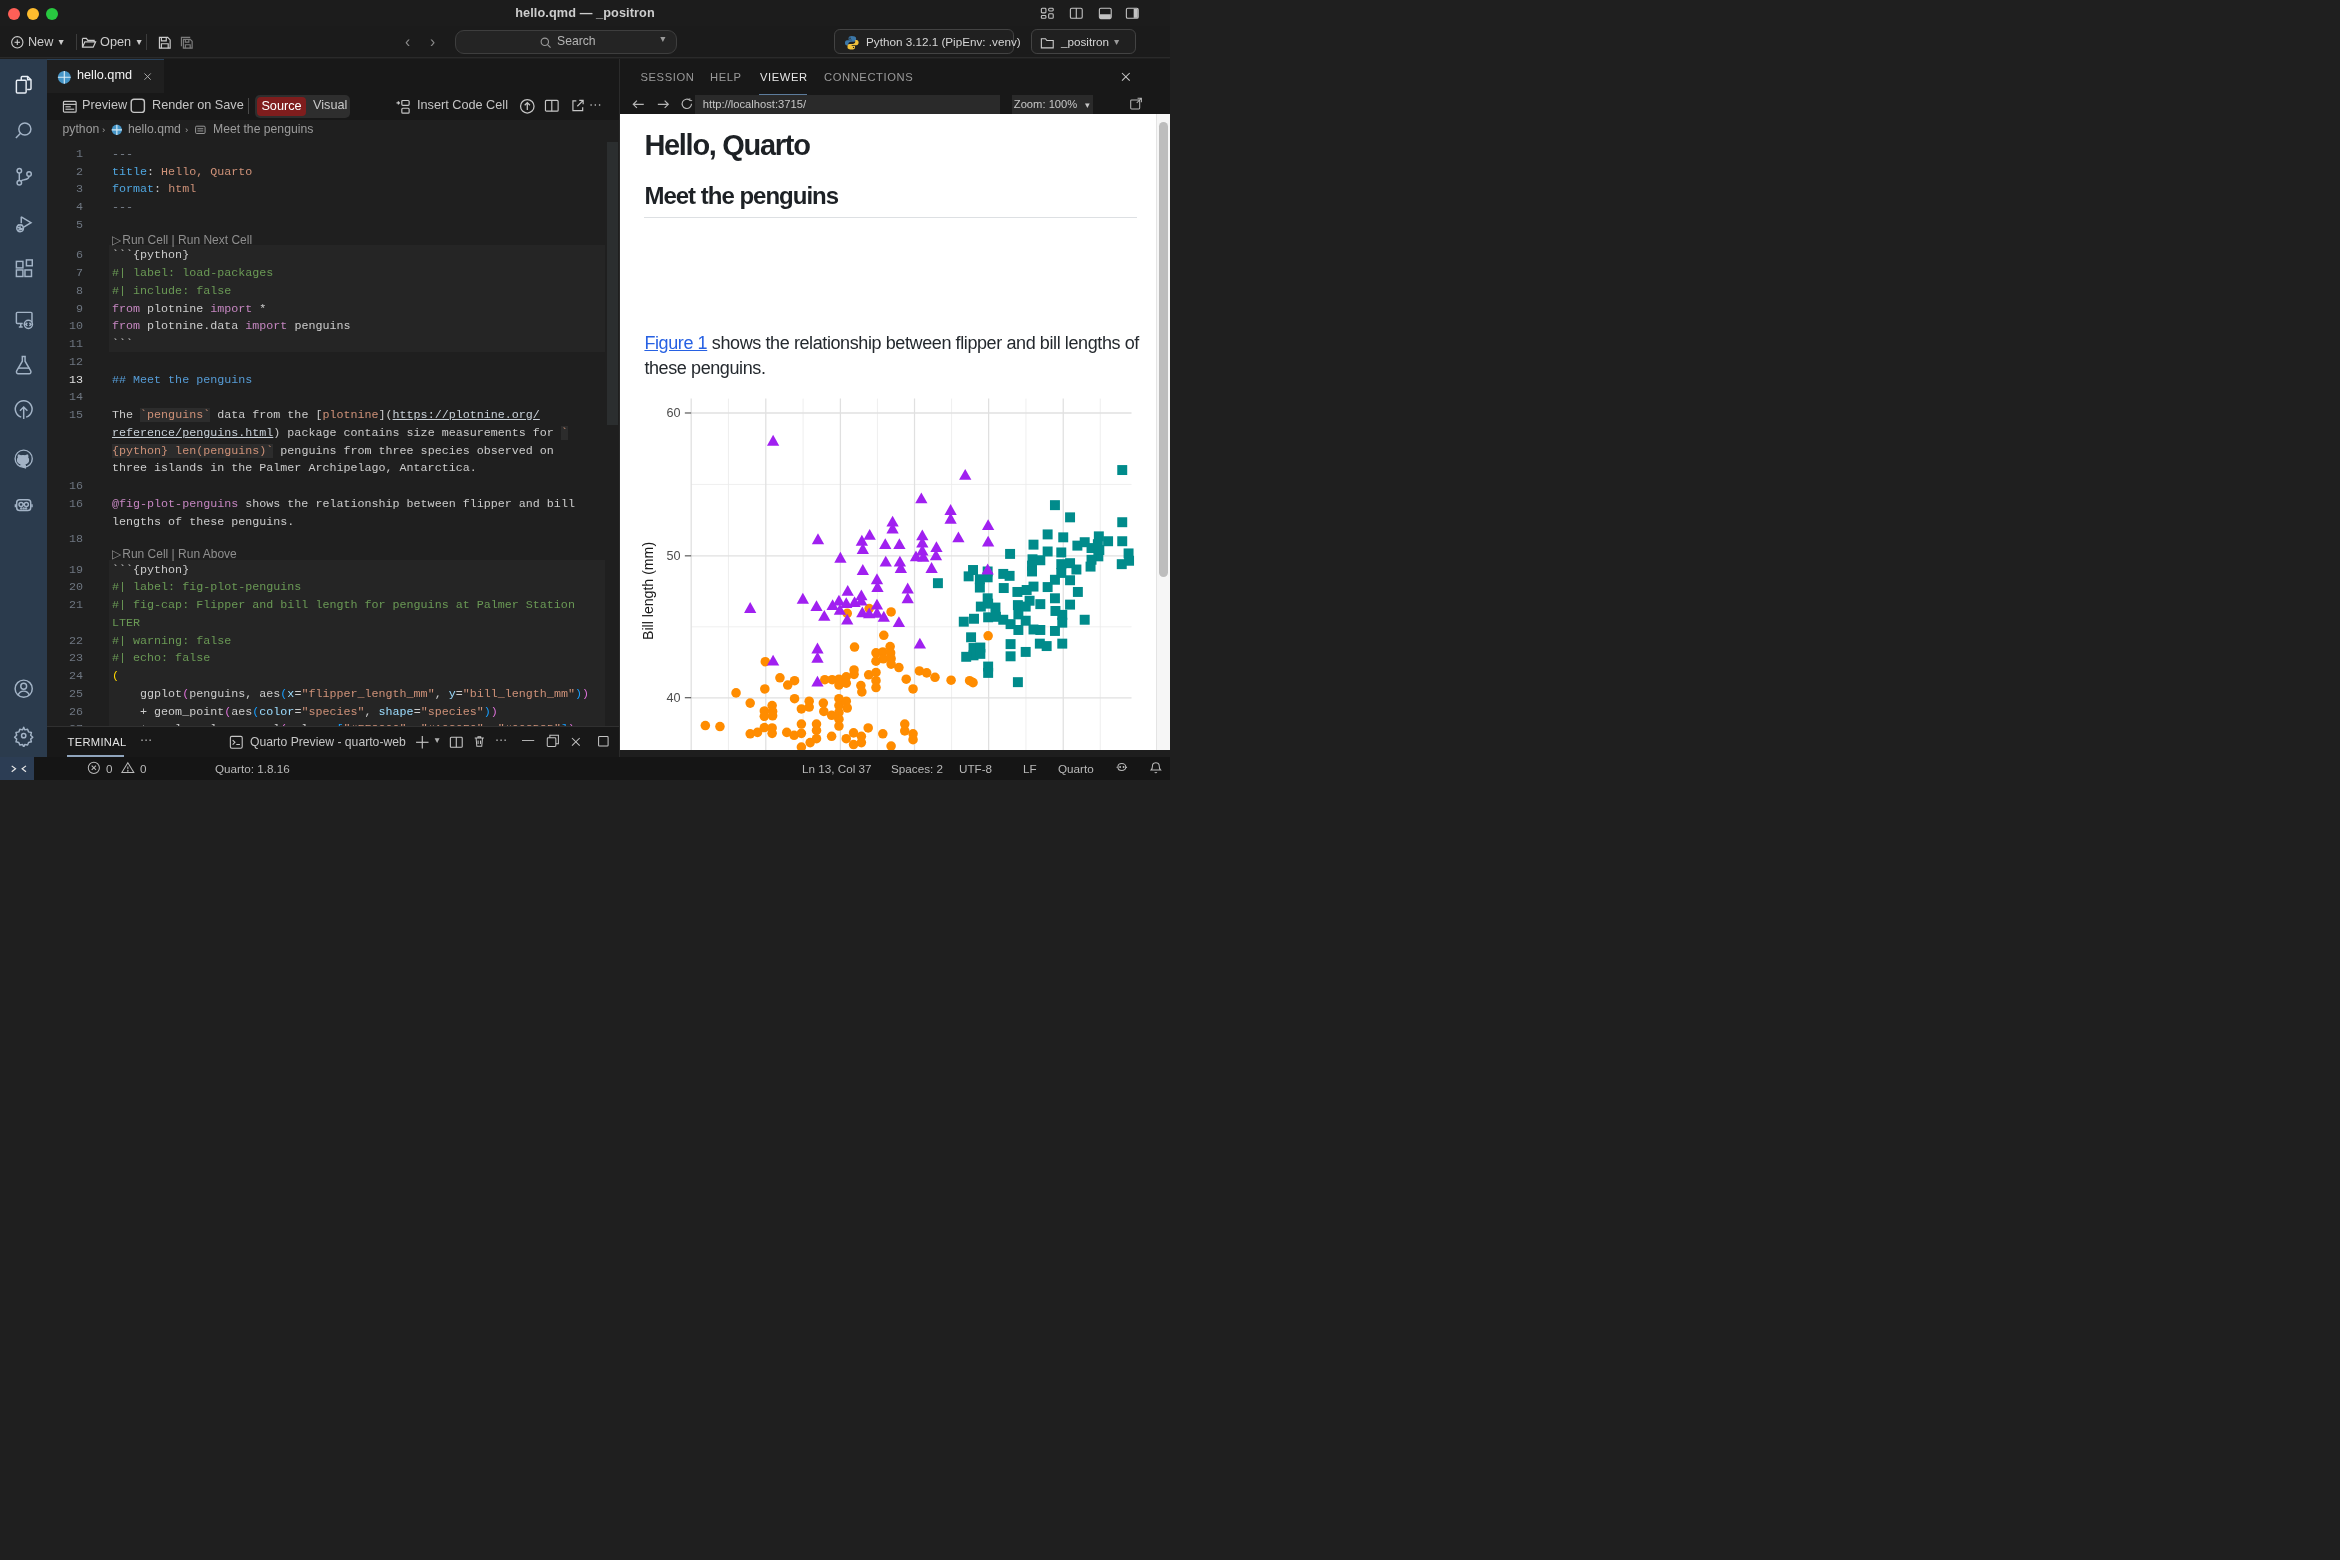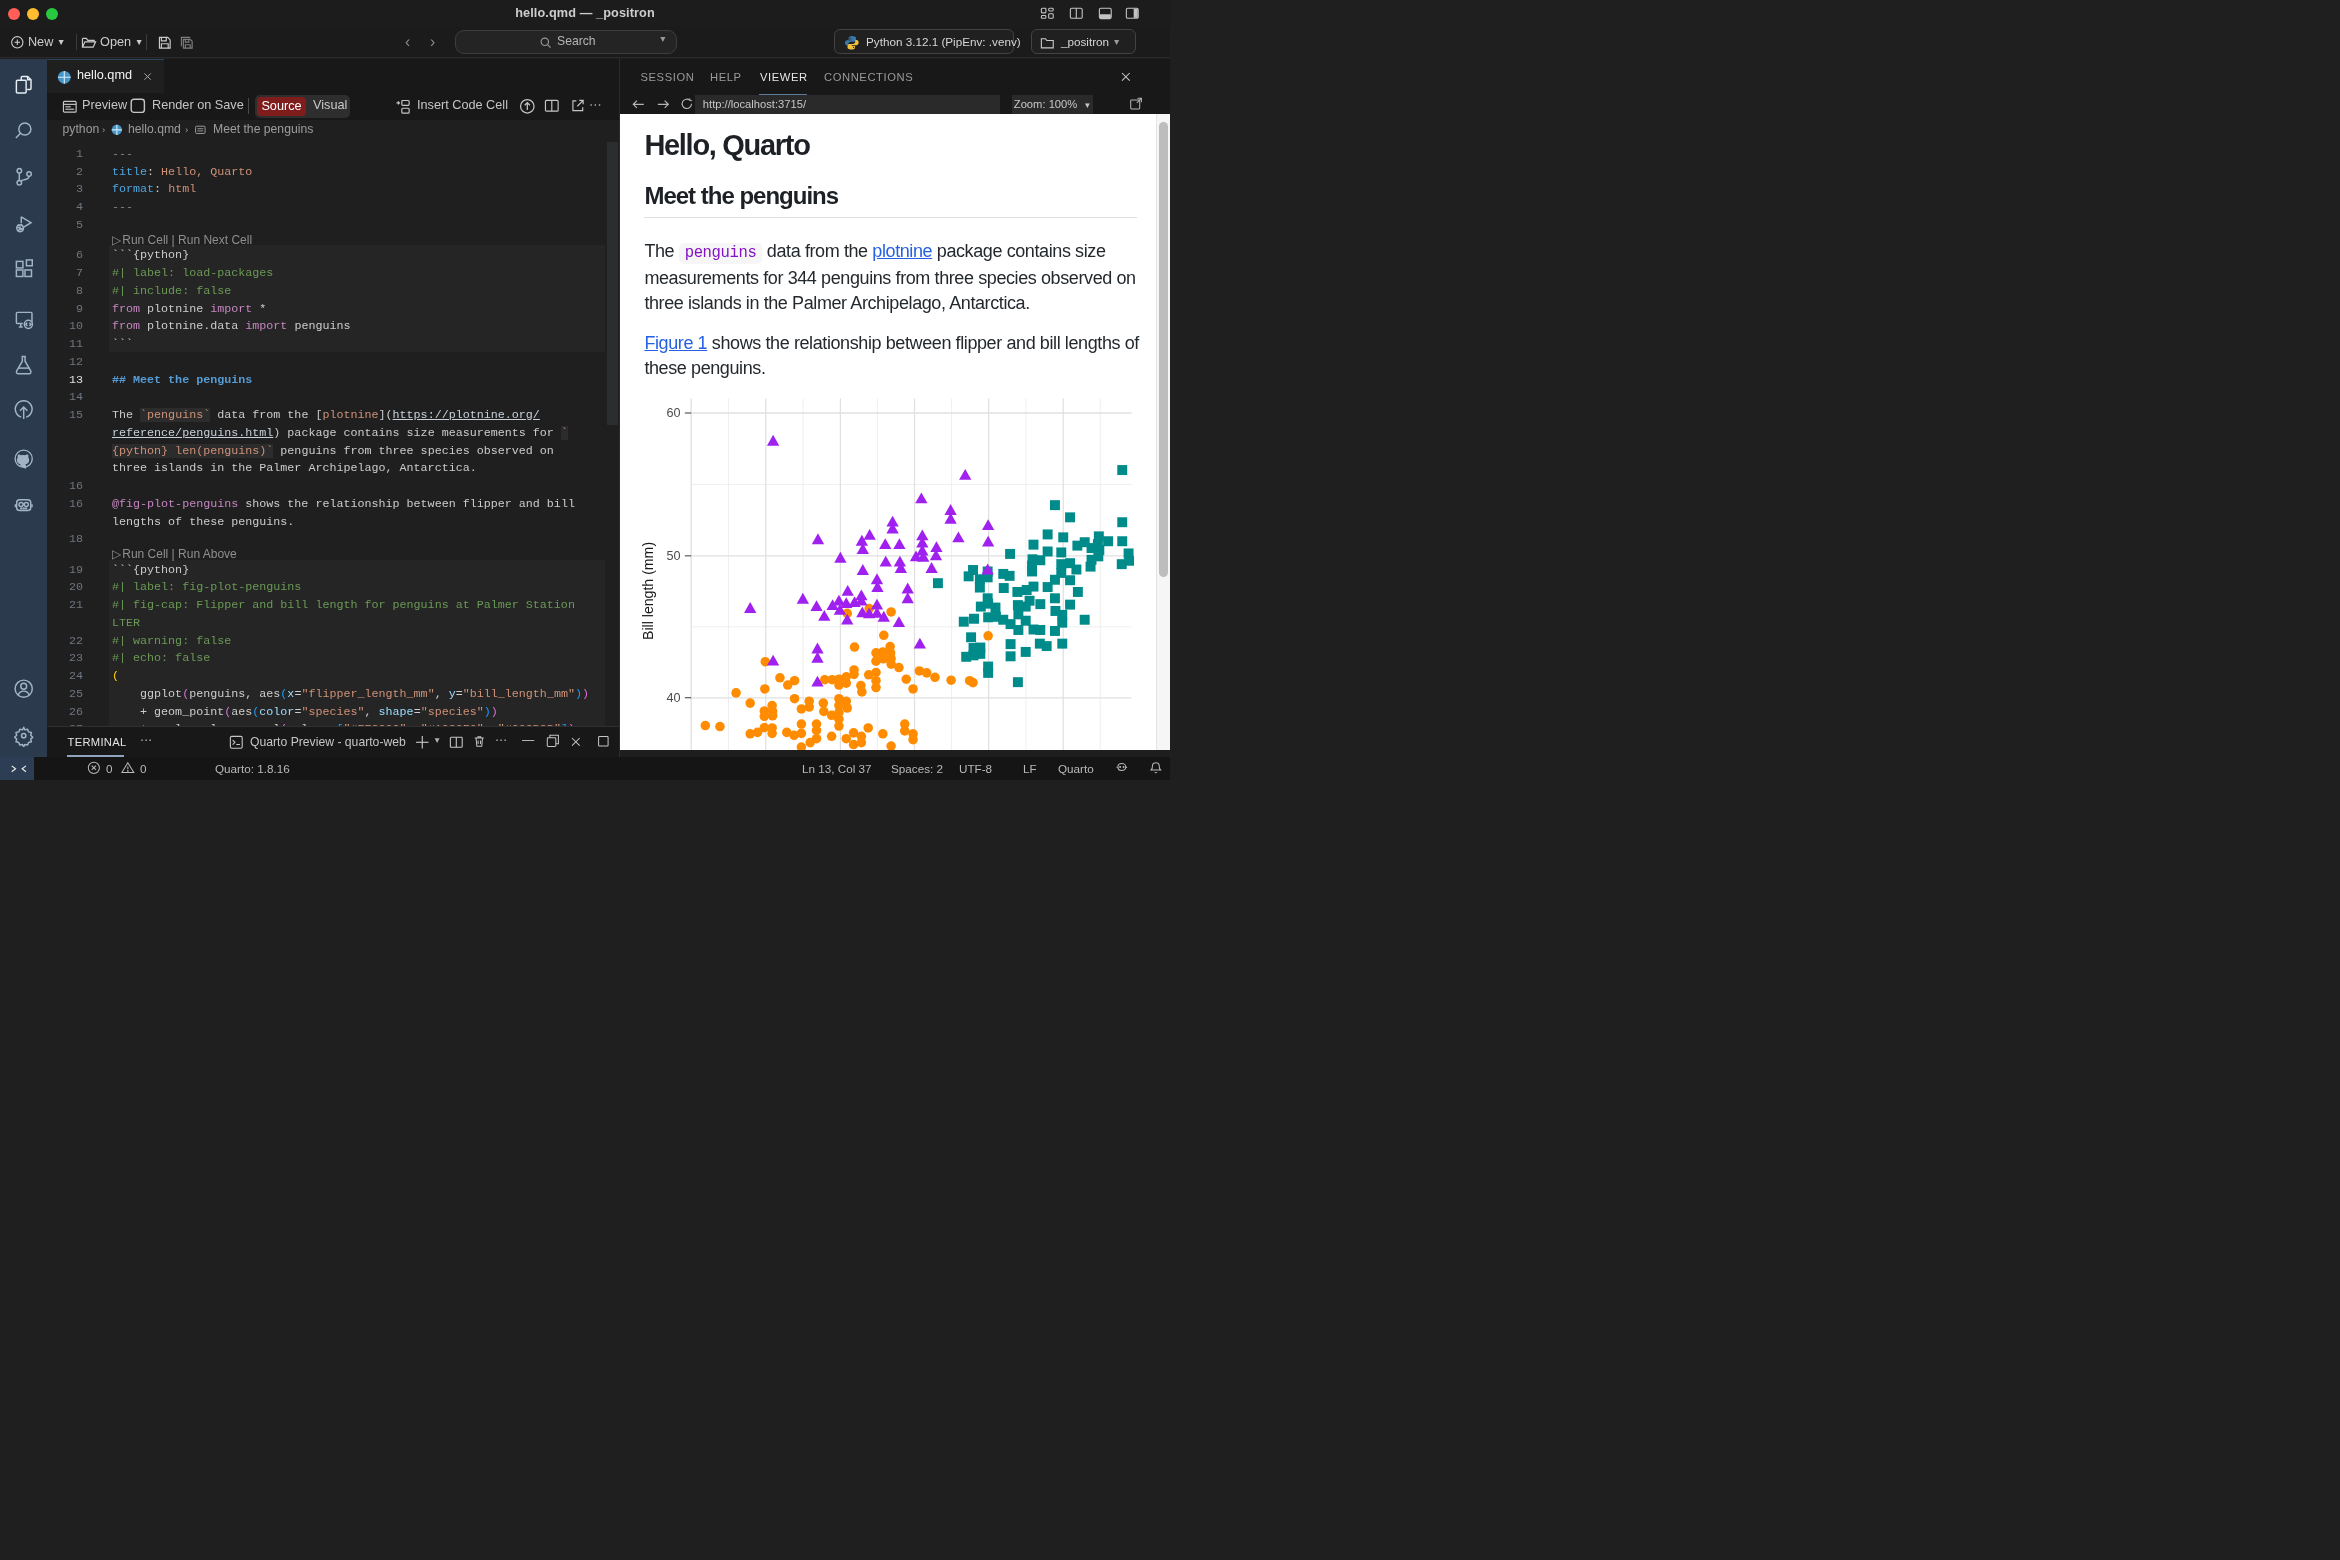--- a/index.html
+++ b/index.html
@@ -25,21 +25,21 @@
 #edtools{position:absolute;left:0;top:34px;width:572px;height:27px;background:#181818;color:#c5c5c5;font-size:12.7px}
 #breadcrumb{position:absolute;left:0;top:61px;width:572px;height:19.5px;color:#9d9d9d;font-size:12.2px;line-height:19.5px;background:#1f1f1f}
 #code{position:absolute;left:0;top:81px;width:572px;height:586px;overflow:hidden;background:#1f1f1f;font-family:"Liberation Mono",monospace;font-size:11.7px}
 .cellbg{position:absolute;left:62px;width:496px;background:#252525}
 .ln{position:absolute;left:0;width:36px;text-align:right;color:#6e7681;height:18px;line-height:18px;font-size:11.7px}
 .ln.cur{color:#e0e0e0}
 .cl{position:absolute;left:65px;width:527px;height:18px;line-height:18px;white-space:pre}
 .lens{position:absolute;left:65px;color:#8f8f8f;font-size:12px;height:12.7px;line-height:12.7px;font-family:"Liberation Sans",sans-serif}
 .gy{color:#7d8590}.bl{color:#4fa6e0}.or{color:#ce9178}.gr{color:#6a9955}.mg{color:#c586c0}.wh{color:#cccccc}
 .lb{color:#9cdcfe}.yp{color:#ffd700}.pp{color:#da70d6}.bp{color:#179fff}
-.hd{color:#569cd6;font-weight:bold}
+.hd{color:#569cd6;font-weight:normal}
 .ic{color:#ce9178;background:#2c2c2c}
 .url{color:#c8d1d9;text-decoration:underline}
 #edscroll{position:absolute;left:560px;top:83px;width:10.7px;height:283px;background:#34383a;opacity:.6}
 
 #rpanel{position:absolute;left:619px;top:59px;width:551px;height:698px;background:#181818;border-left:1px solid #2b2b2b}
 #ptabs{position:absolute;left:0;top:0;width:551px;height:36px;font-size:11.2px;letter-spacing:0.6px;color:#9a9a9a}
 .ptab{position:absolute;top:0;height:36px;line-height:36px}
 #pnav{position:absolute;left:0;top:36px;width:551px;height:18.5px;color:#b5b5b5}
 #urlbar{position:absolute;left:75px;top:0px;width:305px;height:18.5px;background:#2a2a2a;color:#c7c7c7;font-size:11.2px;line-height:18.5px;padding-left:7.8px}
 #zoomctl{position:absolute;left:392px;top:0px;width:81px;height:18.5px;background:#2a2a2a;color:#c7c7c7;font-size:11.2px;line-height:18.5px;text-align:center}
@@ -358,21 +358,20 @@
 <div id="zoomctl">Zoom: 100% &nbsp;<span style="font-size:7.8px">▼</span></div>
 <svg class="icn" style="position:absolute;left:509px;top:2px" width="13.7" height="13.7" viewBox="0 0 16 16" fill="none" stroke="#b5b5b5" stroke-width="1.2">
           <rect x="2" y="3.5" width="10.5" height="10.5" rx="1"></rect>
           <path d="M10 1.5h4.5V6M14 2l-5 5"></path>
         </svg>
 </div>
 <div id="viewer">
 <div class="vh1">Hello, Quarto</div>
 <div class="vh2">Meet the penguins</div>
 <div class="vhr"></div>
-<div class="vp" style="top:125px">The <span class="codepill">penguins</span> data from the <span class="vlink">plotnine</span> package contains size measurements for 344 penguins from three species observed on three islands in the Palmer Archipelago, Antarctica.</div>
 <div class="vp" style="top:217px"><span class="vlink">Figure 1</span> shows the relationship between flipper and bill lengths of these penguins.</div>
 <svg class="chart" width="551" height="637" viewBox="0 0 565 653">
 <line x1="111.25" y1="291.75" x2="111.25" y2="653" stroke="#ebebeb" stroke-width="0.8"></line>
 <line x1="187.75" y1="291.75" x2="187.75" y2="653" stroke="#ebebeb" stroke-width="0.8"></line>
 <line x1="264" y1="291.75" x2="264" y2="653" stroke="#ebebeb" stroke-width="0.8"></line>
 <line x1="340" y1="291.75" x2="340" y2="653" stroke="#ebebeb" stroke-width="0.8"></line>
 <line x1="416.25" y1="291.75" x2="416.25" y2="653" stroke="#ebebeb" stroke-width="0.8"></line>
 <line x1="492.5" y1="291.75" x2="492.5" y2="653" stroke="#ebebeb" stroke-width="0.8"></line>
 <line x1="73" y1="379.75" x2="524.5" y2="379.75" stroke="#ebebeb" stroke-width="0.8"></line>
 <line x1="73" y1="525.75" x2="524.5" y2="525.75" stroke="#ebebeb" stroke-width="0.8"></line>

